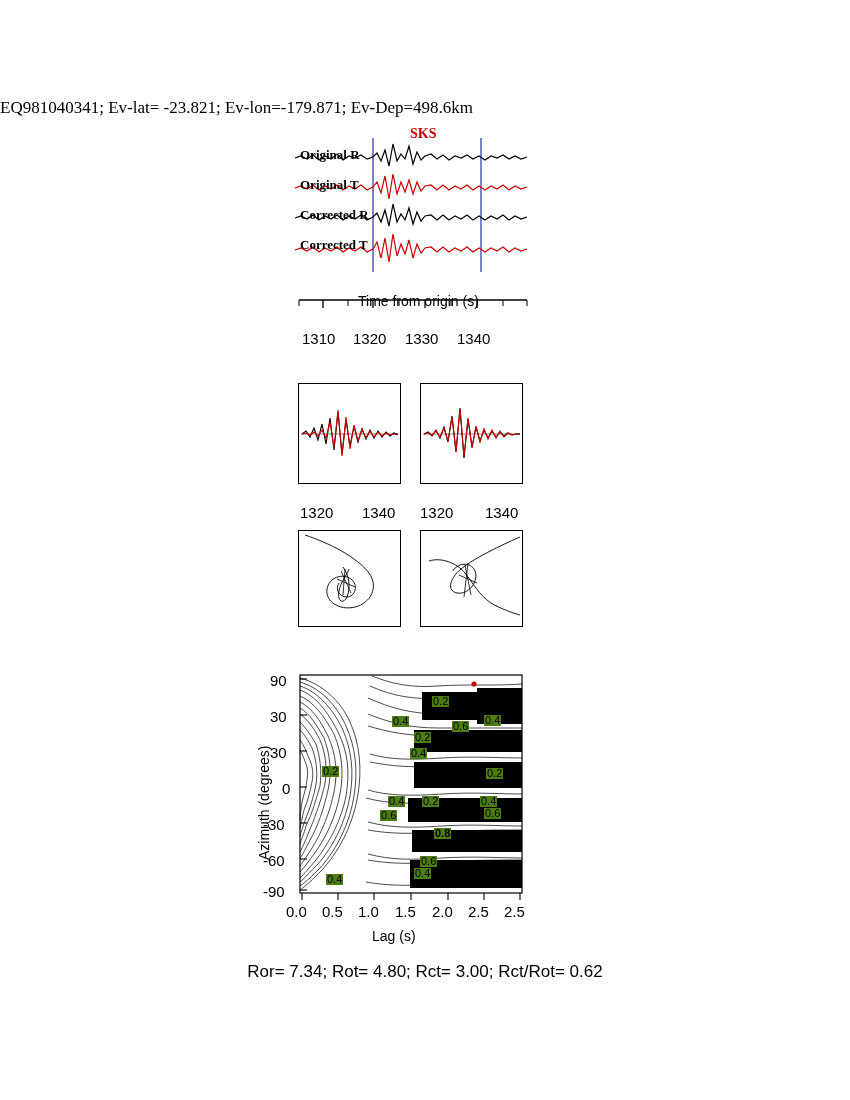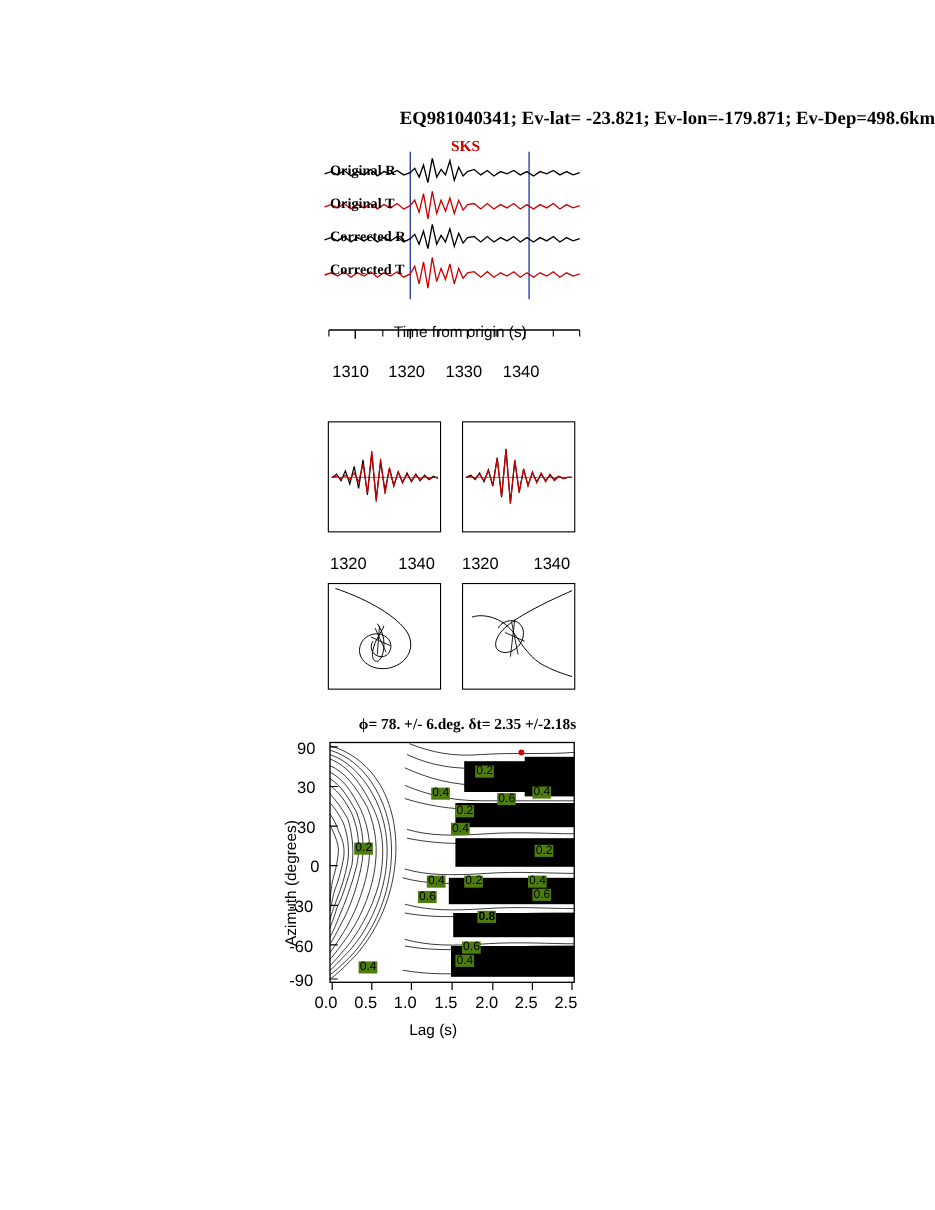--- a/index.html
+++ b/index.html
@@ -24,23 +24,23 @@
   .hdr1 {
     position: absolute;
     top: 56px; left: 0; width: 850px;
     text-align: center;
     font-size: 19px;
     font-family: "Liberation Serif", serif;
   }
   .hdr2 {
     position: absolute;
     top: 98px; left: 0; width: 850px;
-    text-align: right;
+    text-align: left;
     font-size: 17px;
-    font-weight: bold;
+    font-weight: normal;
     font-family: "Liberation Serif", serif;
   }
   .footer {
     position: absolute;
     top: 962px; left: 0; width: 850px;
     text-align: center;
     font-size: 17px;
     font-family: "Liberation Sans", sans-serif;
   }
   
@@ -191,21 +191,20 @@
   </div>
 
   <div class="smallbox" style="left:420px; top:530px; width:101px; height:95px;">
     <svg width="101" height="95" viewBox="0 0 101 95">
       <path d="M99,6 C76,16 52,28 40,38 C28,48 26,60 36,62 C48,64 58,50 54,40 C50,30 36,32 32,40" fill="none" stroke="#000000" stroke-width="0.9"></path>
       <path d="M8,30 C20,26 36,32 44,42 C52,52 58,64 70,72 C80,78 92,82 99,84" fill="none" stroke="#000000" stroke-width="0.9"></path>
       <path d="M44,34 L50,64 M47,32 L43,66 M38,44 L56,52" fill="none" stroke="#000000" stroke-width="0.8"></path>
     </svg>
   </div>
 
-  <div class="contour-title">ϕ= 78. +/-  6.deg. δt= 2.35 +/-2.18s</div>
 
   <div id="contour-panel">
     <svg width="265" height="240" viewBox="0 0 265 240">
 
       <rect x="38" y="5" width="222" height="218" fill="#ffffff" stroke="#000000" stroke-width="1.2"></rect>
 
       <g>
         <rect x="160" y="22" width="58" height="28" fill="#000000"></rect>
         <rect x="215" y="18" width="45" height="36" fill="#000000"></rect>
         <rect x="152" y="60" width="108" height="22" fill="#000000"></rect>
@@ -305,14 +304,15 @@
     <div class="tick-label" style="left:133px; top:233px;">1.5</div>
     <div class="tick-label" style="left:170px; top:233px;">2.0</div>
     <div class="tick-label" style="left:206px; top:233px;">2.5</div>
     <div class="tick-label" style="left:242px; top:233px;">2.5</div>
 
     
     <div class="yaxis-title" style="left:-6px; top:190px;">Azimuth (degrees)</div>
     <div class="axis-title" style="left:110px; top:258px;">Lag (s)</div>
   </div>
 
+  <div class="footer">Ror= 7.34; Rot= 4.80; Rct= 3.00; Rct/Rot= 0.62</div>
 
 </div>
 
 </body></html>

